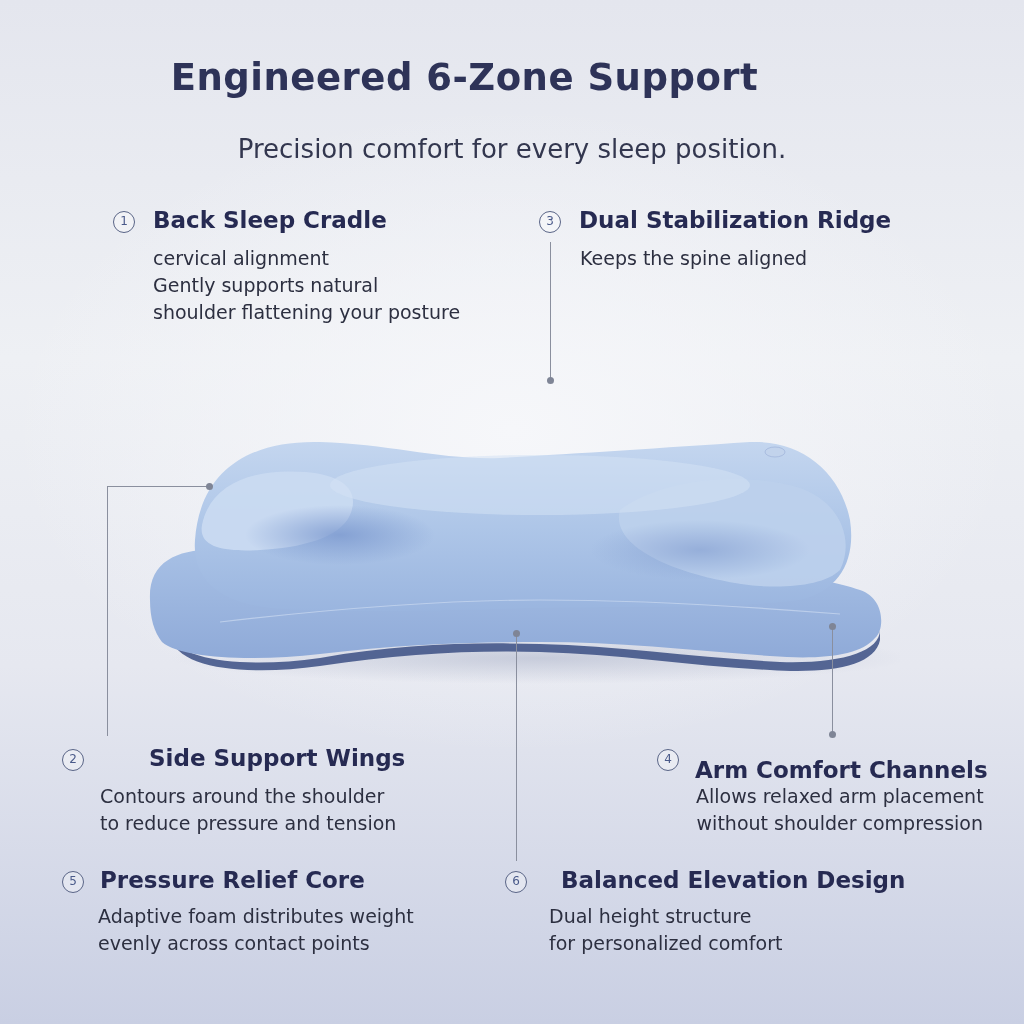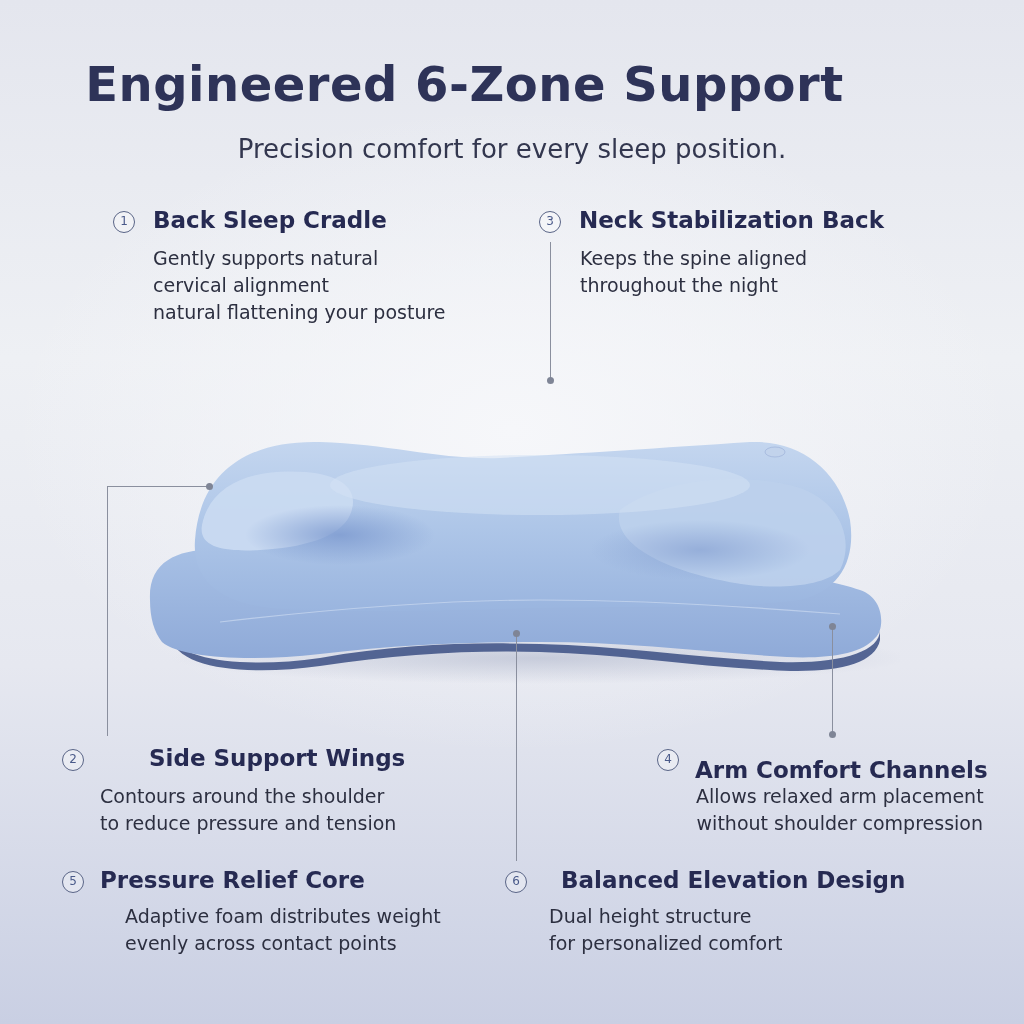--- a/index.html
+++ b/index.html
@@ -16,21 +16,21 @@
         radial-gradient(ellipse 70% 45% at 50% 42%, #f6f7fa 0%, rgba(246,247,250,0) 70%),
         linear-gradient(180deg, #e4e6ee 0%, #eef0f4 35%, #e6e8f0 65%, #c9cfe3 100%);
       color: #262a4d;
     }
     .title {
       position: absolute;
       left: 0;
       top: 56px;
       width: 929px;
       text-align: center;
-      font-size: 48px;
+      font-size: 37px;
       font-weight: 600;
       letter-spacing: 0.5px;
       color: #2e3358;
       margin: 0;
     }
     .subtitle {
       position: absolute;
       left: 0;
       top: 134px;
       width: 1024px;
@@ -165,32 +165,31 @@
 <div>
   <div class="leader" style="left:832px; top:626px; width:1px; height:108px;"></div>
   <div class="dot" style="left:832px; top:626px;"></div>
   <div class="dot" style="left:832px; top:734px;"></div>
 </div>
 
 <div class="feature" style="left:113px; top:207px;">
   <div class="num">1</div>
   <div class="ftitle" style="left:40px;text-align:center;">Back Sleep Cradle</div>
   <div class="fdesc" style="left:40px; top:38px;">
+    <span>cervical alignment</span>
     <span>Gently supports natural</span>
-    <span>cervical alignment</span>
-    <span>natural flattening your posture</span>
+    <span>shoulder flattening your posture</span>
   </div>
 </div>
 
 <div class="feature" style="left:539px; top:207px;">
   <div class="num">3</div>
-  <div class="ftitle" style="left:40px;">Neck Stabilization Back</div>
+  <div class="ftitle" style="left:40px;">Dual Stabilization Ridge</div>
   <div class="fdesc" style="left:41px; top:38px;">
     <span>Keeps the spine aligned</span>
-    <span>throughout the night</span>
   </div>
 </div>
 
 <div class="feature" style="left:62px; top:745px;">
   <div class="num">2</div>
   <div class="ftitle" style="left:40px;margin-left:47px;">Side Support Wings</div>
   <div class="fdesc" style="left:38px; top:38px;">
     <span>Contours around the shoulder</span>
     <span>to reduce pressure and tension</span>
   </div>
@@ -201,21 +200,21 @@
   <div class="ftitle" style="left:38px;margin-top:12px;">Arm Comfort Channels</div>
   <div class="fdesc" style="left:39px; top:38px;text-align:center;">
     <span>Allows relaxed arm placement</span>
     <span>without shoulder compression</span>
   </div>
 </div>
 
 <div class="feature" style="left:62px; top:867px;">
   <div class="num">5</div>
   <div class="ftitle" style="left:38px;">Pressure Relief Core</div>
-  <div class="fdesc" style="left:36px; top:36px;margin-left:27px;">
+  <div class="fdesc" style="left:36px; top:36px;">
     <span>Adaptive foam distributes weight</span>
     <span>evenly across contact points</span>
   </div>
 </div>
 
 <div class="feature" style="left:505px; top:867px;">
   <div class="num">6</div>
   <div class="ftitle" style="left:56px;">Balanced Elevation Design</div>
   <div class="fdesc" style="left:44px; top:36px;">
     <span>Dual height structure</span>

